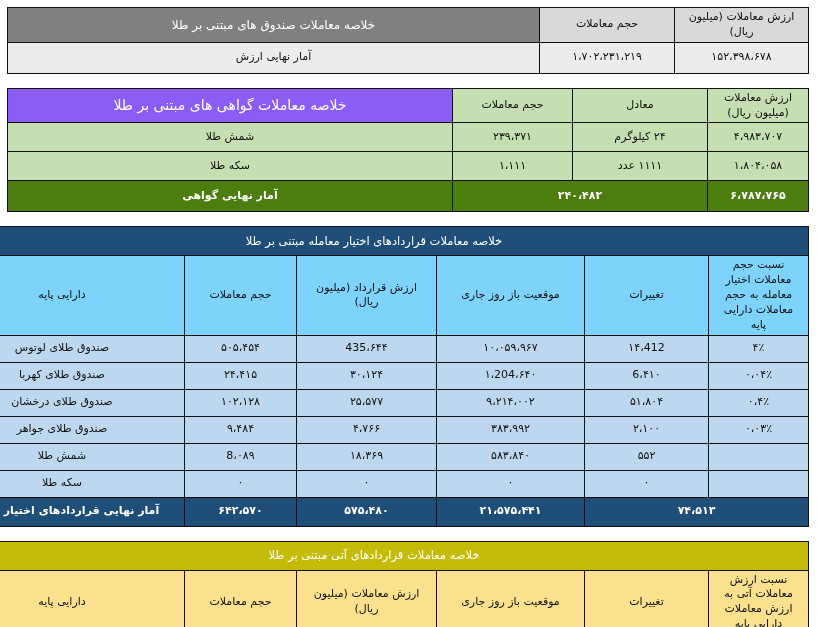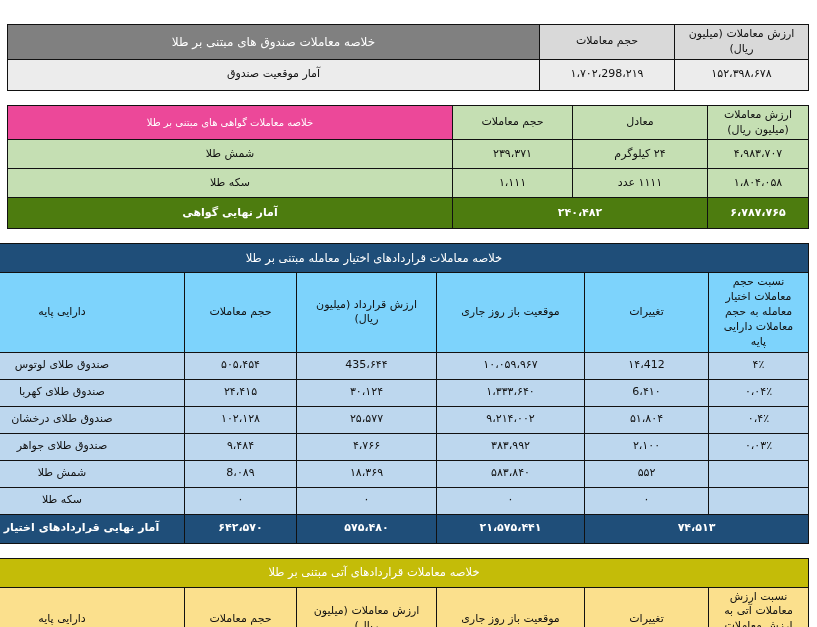--- a/index.html
+++ b/index.html
@@ -13,21 +13,21 @@
     height: 627px;
     font-family: "DejaVu Sans", "Liberation Sans", sans-serif;
     direction: rtl;
     overflow: hidden;
   }
   .page {
     width: 777px;
     height: 627px;
     position: relative;
     box-sizing: border-box;
-    padding: 24px 8px 0 8px;
+    padding: 7px 8px 0 8px;
   }
 
   table.gt {
     border-collapse: collapse;
     table-layout: fixed;
     width: 801px;
     margin: 0 0 14px 0;
     border: 1px solid #111111;
   }
   table.gt td,
@@ -59,23 +59,23 @@
     color: #111111;
     height: 26px;
   }
   .t1 .label-cell {
     background: #ececec;
     color: #111111;
   }
 
   
   .t2 .banner {
-    background: #ec4899;
-    color: #ffffff;
-    font-size: 10px;
+    background: #8b5cf6;
+    color: #ffffff;
+    font-size: 14px;
     height: 26px;
   }
   .t2 .colhead {
     background: #c5dfb3;
     color: #111111;
     height: 26px;
   }
   .t2 td.cell {
     background: #c5dfb3;
     color: #111111;
@@ -157,22 +157,22 @@
         <col class="c1-title">
     </colgroup>
     <tbody>
       <tr>
         <th class="colhead">ارزش معاملات (میلیون ریال)</th>
         <th class="colhead">حجم معاملات</th>
         <th class="banner">خلاصه معاملات صندوق های مبتنی بر طلا</th>
       </tr>
       <tr>
         <td class="body-cell">۱۵۲،۳۹۸،۶۷۸</td>
-        <td class="body-cell">۱،۷۰۲،298،۲۱۹</td>
-        <td class="label-cell">آمار موقعیت صندوق</td>
+        <td class="body-cell">۱،۷۰۲،۲۳۱،۲۱۹</td>
+        <td class="label-cell">آمار نهایی ارزش</td>
       </tr>
     </tbody>
   </table>
 
   <table class="gt t2">
     <colgroup>
       <col class="c2-val">
         <col class="c2-eq">
         <col class="c2-vol">
         <col class="c2-title">
@@ -230,21 +230,21 @@
         <td class="cell">۴٪</td>
         <td class="cell">۱۴،412</td>
         <td class="cell">۱۰،۰۵۹،۹۶۷</td>
         <td class="cell">435،۶۴۴</td>
         <td class="cell">۵۰۵،۴۵۴</td>
         <td class="cell rightlabel">صندوق طلای لوتوس</td>
       </tr>
       <tr>
         <td class="cell">۰،۰۴٪</td>
         <td class="cell">6،۴۱۰</td>
-        <td class="cell">۱،۳۳۳،۶۴۰</td>
+        <td class="cell">۱،204،۶۴۰</td>
         <td class="cell">۳۰،۱۲۴</td>
         <td class="cell">۲۴،۴۱۵</td>
         <td class="cell rightlabel">صندوق طلای کهربا</td>
       </tr>
       <tr>
         <td class="cell">۰،۴٪</td>
         <td class="cell">۵۱،۸۰۴</td>
         <td class="cell">۹،۲۱۴،۰۰۲</td>
         <td class="cell">۲۵،۵۷۷</td>
         <td class="cell">۱۰۲،۱۲۸</td>

